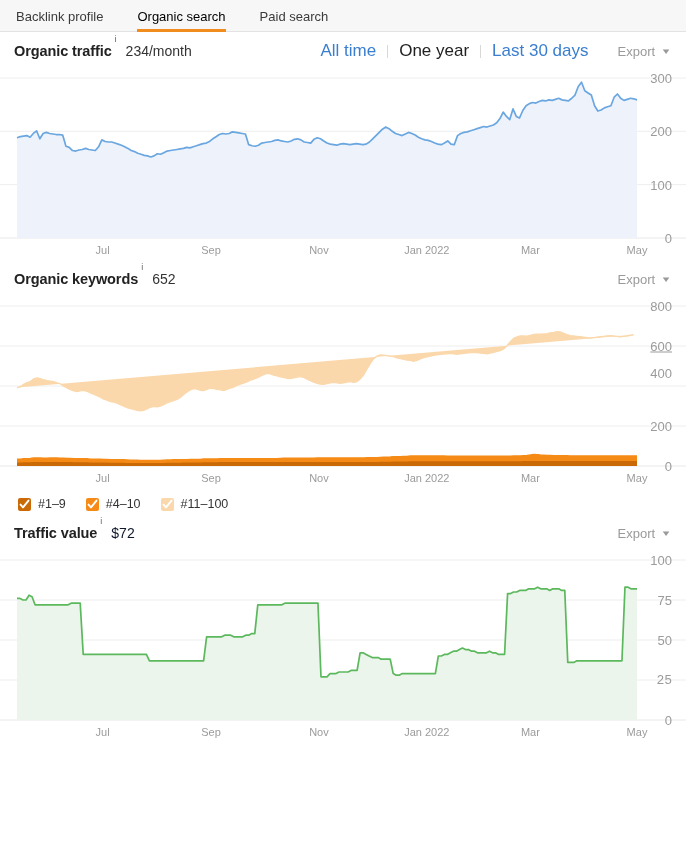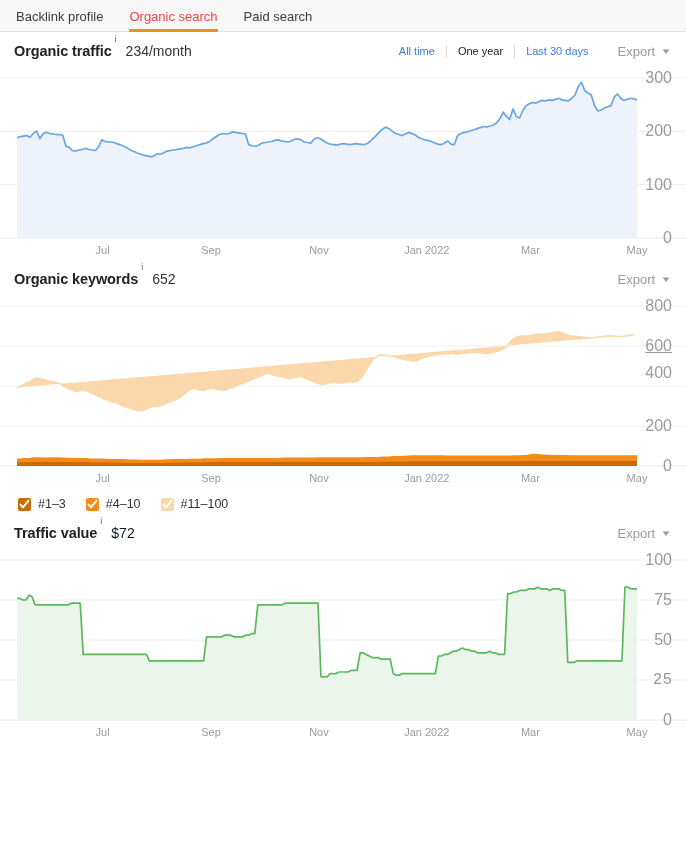--- a/index.html
+++ b/index.html
@@ -12,32 +12,33 @@
   }
 
   
   .navbar {
     height: 32px;
     background: #f7f7f7;
     border-bottom: 1px solid #e3e3e3;
     display: flex;
     align-items: flex-end;
     padding-left: 16px;
+    gap: 8px;
   }
   .nav-tab {
     font-size: 13px;
     color: #3b3b3b;
     padding: 0 0 8px 0;
     margin-right: 26px;
     position: relative;
     cursor: pointer;
     line-height: 1;
     white-space: nowrap;
   }
-  .nav-tab.active { color: #ef4444; margin-top: 8px; }
+  .nav-tab.active { color: #000000; margin-top: 8px; }
   .nav-tab.active:after {
     content: "";
     position: absolute;
     left: 0; right: 0; bottom: -1px;
     height: 3px;
     background: #f18c1e;
   }
 
   
   .section { position: relative; }
@@ -63,21 +64,21 @@
     cursor: pointer;
   }
   .sec-metric {
     font-size: 14px;
     color: #333;
     margin-left: 9px;
   }
   .sec-metric.link { color: #0f172a; cursor: pointer; }
   .spacer { flex: 1; }
 
-  .ranges { display: flex; align-items: center; font-size: 11px; }
+  .ranges { display: flex; align-items: center; font-size: 17px; }
   .range {
     color: #3b7ed0;
     cursor: pointer;
     padding: 0 11px;
   }
   .range.active { color: #222; font-weight: normal; cursor: default; }
   .range-sep { width: 1px; height: 13px; background: #d8d8d8; }
 
   .export {
     display: flex; align-items: center;
@@ -92,21 +93,21 @@
     transform: scaleX(1.4);
   }
 
   
   .chart-wrap { position: relative; width: 686px; }
   .chart-wrap svg { display: block; }
   .ylabels, .xlabels { position: absolute; left: 0; top: 0; width: 686px; height: 100%; pointer-events: none; }
   .ylab {
     position: absolute;
     right: 14px;
-    font-size: 16px;
+    font-size: 13px;
     color: #9b9b9b;
     transform: translateY(-50%);
     white-space: nowrap;
   }
   .xlab {
     position: absolute;
     font-size: 11px;
     color: #9b9b9b;
     transform: translateX(-50%);
     white-space: nowrap;
@@ -224,21 +225,21 @@
         <span class="xlab" style="left: 637px; top: 174px;">May</span>
       </div>
     </div>
   <div class="legend">
     <div class="legend-item">
       <span class="cbox" style="background: rgb(201, 106, 7);">
           <svg width="11" height="11" viewBox="0 0 11 11">
             <path d="M1.5 5.6 L4 8.4 L9.5 1.6" fill="none" stroke="#fff" stroke-width="1.9" stroke-linecap="round" stroke-linejoin="round"></path>
           </svg>
         </span>
-      <span class="legend-label">#1–3</span>
+      <span class="legend-label">#1–9</span>
     </div>
     <div class="legend-item">
       <span class="cbox" style="background: rgb(245, 139, 22);">
           <svg width="11" height="11" viewBox="0 0 11 11">
             <path d="M1.5 5.6 L4 8.4 L9.5 1.6" fill="none" stroke="#fff" stroke-width="1.9" stroke-linecap="round" stroke-linejoin="round"></path>
           </svg>
         </span>
       <span class="legend-label">#4–10</span>
     </div>
     <div class="legend-item">

